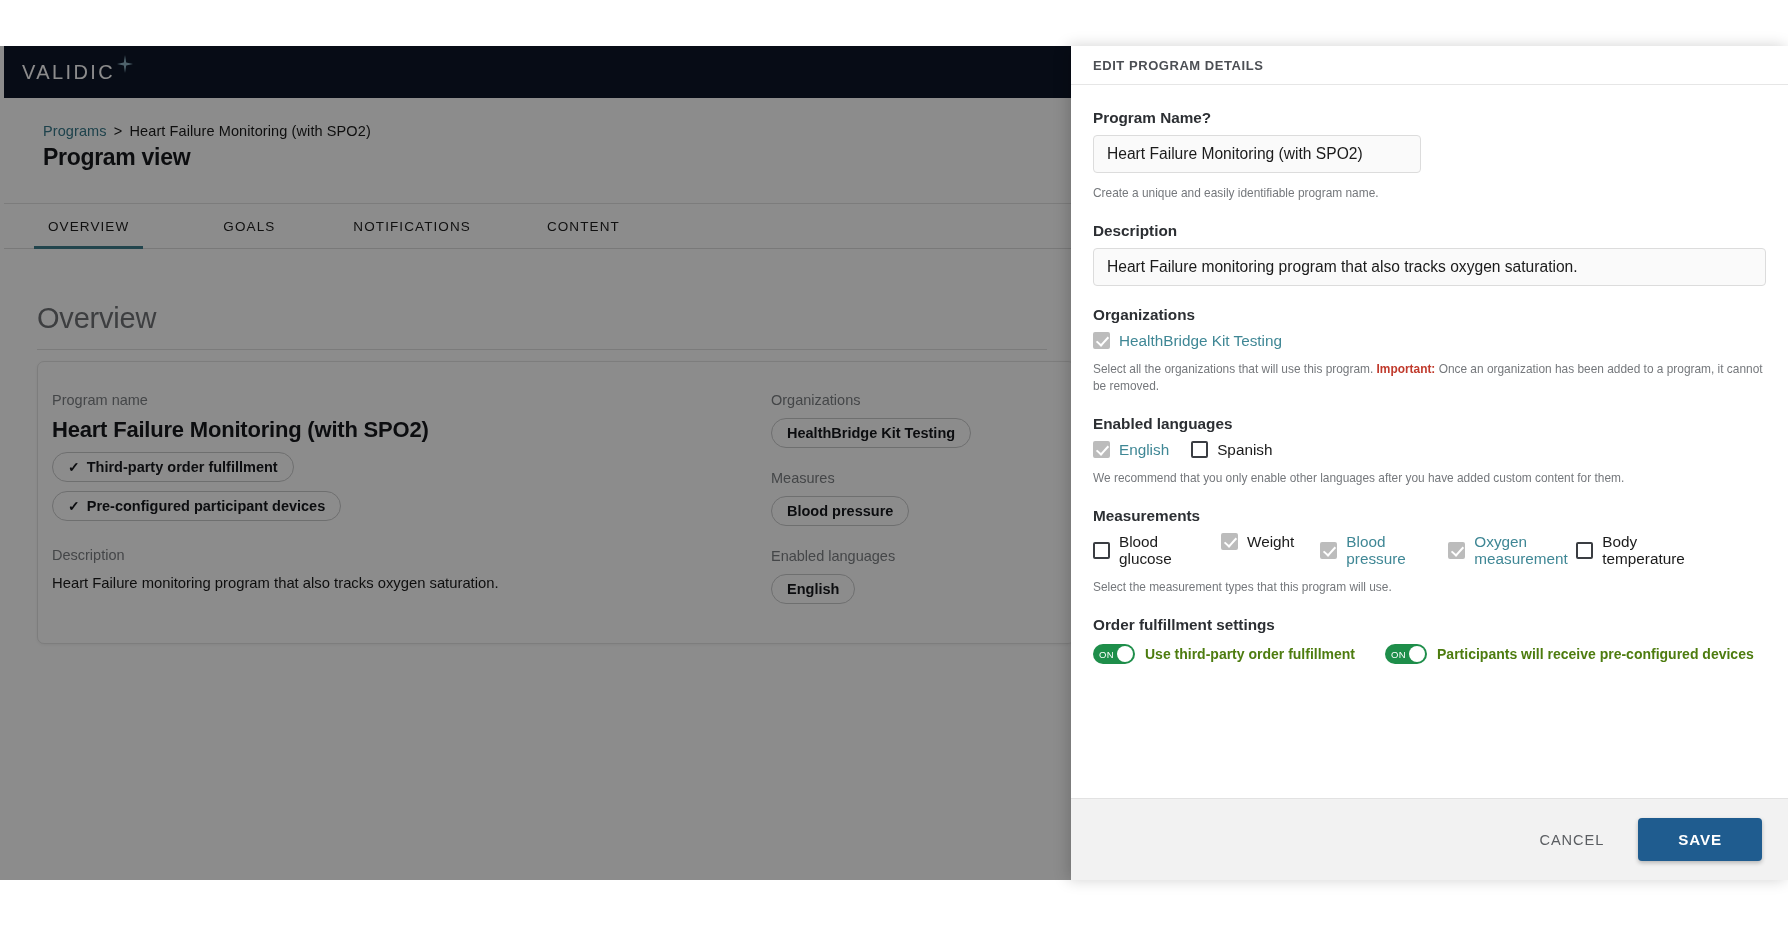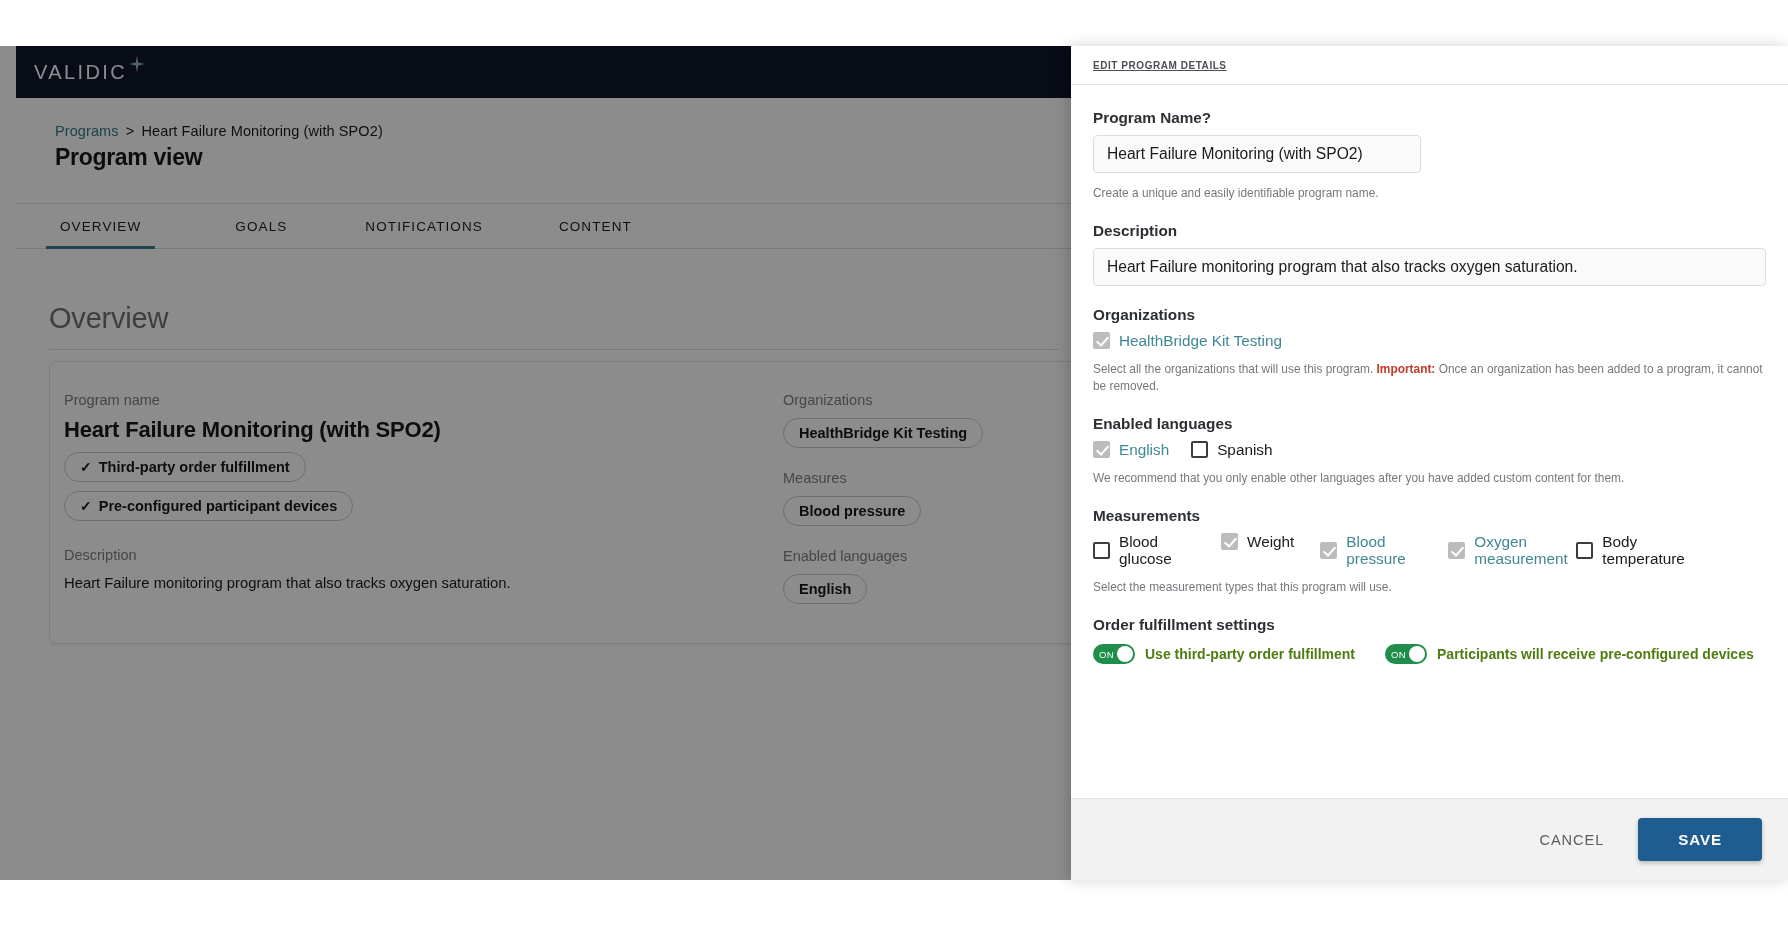--- a/index.html
+++ b/index.html
@@ -8,21 +8,21 @@
     background: #ffffff;
     font-family: "Liberation Sans", sans-serif;
     overflow: hidden;
   }
 
   #app { position: relative; width: 1788px; height: 937px; background:#ffffff; }
 
   
   .page-bg {
     position: absolute;
-    left: 16px; top: 46px;
+    left: 4px; top: 46px;
     width: 1071px; height: 672px;
     background: #ffffff;
     overflow: hidden;
   }
   .dim-overlay {
     position: absolute;
     left: 0; top: 46px;
     width: 1071px; height: 834px;
     background: rgba(0,0,0,0.45);
     pointer-events: none;
@@ -160,23 +160,22 @@
     box-shadow: -3px 0 14px rgba(0,0,0,.18);
     display: flex; flex-direction: column;
   }
   .panel-header {
     height: 39px;
     border-bottom: 1px solid #e6e6e6;
     display: flex; align-items: center;
     padding-left: 22px;
   }
   .panel-header-title {
-    font-size: 10px; font-weight: 700; color: #4c4f54;
+    font-size: 13px; font-weight: 700; color: #4c4f54;
     letter-spacing: .55px;
-    text-decoration: underline;
   }
   .panel-body {
     flex: 1;
     padding: 24px 22px 0 22px;
     overflow: hidden;
   }
   .panel-footer {
     height: 82px;
     background: #f2f2f2;
     border-top: 1px solid #e2e2e2;

